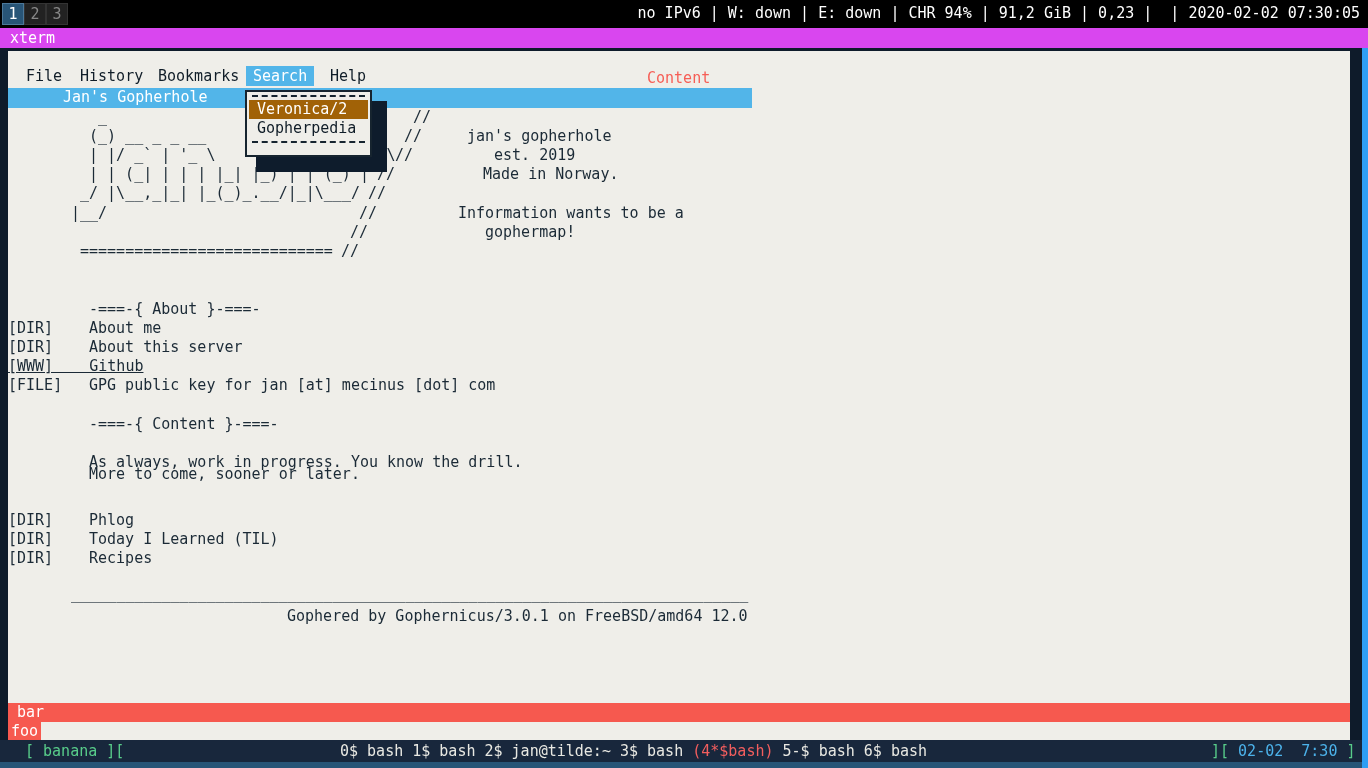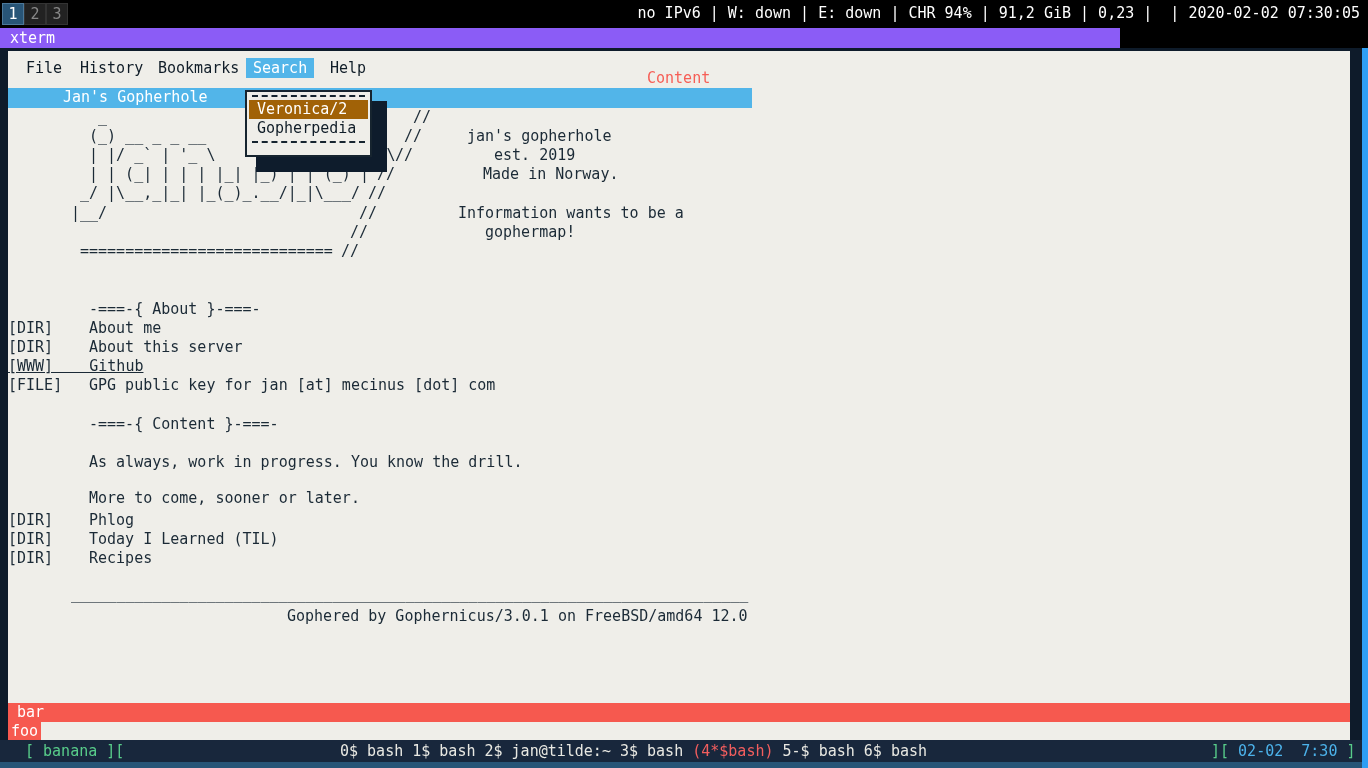--- a/index.html
+++ b/index.html
@@ -5,34 +5,34 @@
   html,body{margin:0;padding:0;background:#000;}
   #screen{position:relative;width:1368px;height:768px;overflow:hidden;
     font-family:"DejaVu Sans Mono","Liberation Mono",monospace;font-size:15px;background:#000;}
   
   #i3bar{position:absolute;left:0;top:0;width:1368px;height:28px;background:#000;}
   .ws{position:absolute;top:3px;width:20px;height:20px;line-height:20px;text-align:center;
       border:1px solid #333333;background:#222222;color:#888888;}
   .ws.focused{background:#285577;border-color:#4c7899;color:#ffffff;}
   #i3status{position:absolute;right:8px;top:4px;color:#ffffff;white-space:pre;}
   
-  #titlebar{position:absolute;left:0;top:28px;width:1120px;height:20px;background:#8b5cf6;}
+  #titlebar{position:absolute;left:0;top:28px;width:1368px;height:20px;background:#d946ef;}
   #titlebar span{position:absolute;left:10px;top:0;line-height:20px;color:#ffffff;}
   
   #term{position:absolute;left:0;top:48px;width:1368px;height:714px;background:#efeee9;}
   #term-topline{position:absolute;left:0;top:0;width:1362px;height:3px;background:#0e1b2a;}
   #scrollbar-left{position:absolute;left:0;top:0;width:8px;height:714px;background:#0e1b2a;}
   #right-dark{position:absolute;left:1350px;top:0;width:12px;height:714px;background:#0e1b2a;}
   #border-right{position:absolute;left:1362px;top:48px;width:6px;height:720px;background:#2e9ef4;}
   #border-bottom{position:absolute;left:0;top:762px;width:1362px;height:6px;background:#285577;}
   .seg{position:absolute;white-space:pre;color:#1b2a36;line-height:19.2px;height:19.2px;}
   .seg.red{color:#f65e56;}
   .seg.ul{text-decoration:underline;}
   
-  #menubar{position:absolute;left:0;top:10px;width:1342px;height:20px;}
+  #menubar{position:absolute;left:0;top:18px;width:1342px;height:20px;}
   .menu-item{position:absolute;top:0;height:20px;line-height:20px;color:#101d28;cursor:default;}
   .menu-item:nth-child(1){left:26px;}
   .menu-item:nth-child(2){left:80px;}
   .menu-item:nth-child(3){left:158px;}
   .menu-item:nth-child(4){left:253px;}
   .menu-item:nth-child(5){left:330px;}
   .menu-item.active{background:#52b5e9;color:#ffffff;padding:0 7px;margin-left:-7px;}
   
   #page-titlebar{position:absolute;left:8px;top:40.4px;width:744px;height:19.2px;background:#52b5e9;}
   #page-titlebar span{position:absolute;left:55px;top:0;line-height:19.2px;color:#ffffff;white-space:pre;}
@@ -118,21 +118,21 @@
         <div class="seg" style="left: 89px; top: 251.6px;">-===-{ About }-===-</div>
         <div class="seg" style="left: 8px; top: 270.8px;">[DIR]</div>
         <div class="seg" style="left: 89px; top: 270.8px;">About me</div>
         <div class="seg" style="left: 8px; top: 290px;">[DIR]</div>
         <div class="seg" style="left: 89px; top: 290px;">About this server</div>
         <div class="seg ul" style="left: 8px; top: 309.2px;">[WWW]    Github</div>
         <div class="seg" style="left: 8px; top: 328.4px;">[FILE]</div>
         <div class="seg" style="left: 89px; top: 328.4px;">GPG public key for jan [at] mecinus [dot] com</div>
         <div class="seg" style="left: 89px; top: 366.8px;">-===-{ Content }-===-</div>
         <div class="seg" style="left: 89px; top: 405.2px;">As always, work in progress. You know the drill.</div>
-        <div class="seg" style="left: 89px; top: 441px;">More to come, sooner or later.</div>
+        <div class="seg" style="left: 89px; top: 417px;">More to come, sooner or later.</div>
         <div class="seg" style="left: 8px; top: 462.8px;">[DIR]</div>
         <div class="seg" style="left: 89px; top: 462.8px;">Phlog</div>
         <div class="seg" style="left: 8px; top: 482px;">[DIR]</div>
         <div class="seg" style="left: 89px; top: 482px;">Today I Learned (TIL)</div>
         <div class="seg" style="left: 8px; top: 501.2px;">[DIR]</div>
         <div class="seg" style="left: 89px; top: 501.2px;">Recipes</div>
         <div class="seg" style="left: 71px; top: 537px;">___________________________________________________________________________</div>
         <div class="seg" style="left: 287px; top: 558.8px;">Gophered by Gophernicus/3.0.1 on FreeBSD/amd64 12.0</div>
       </div>
 

